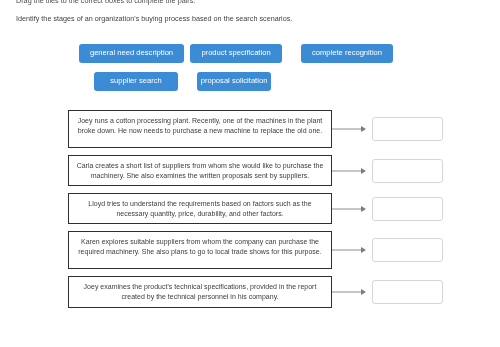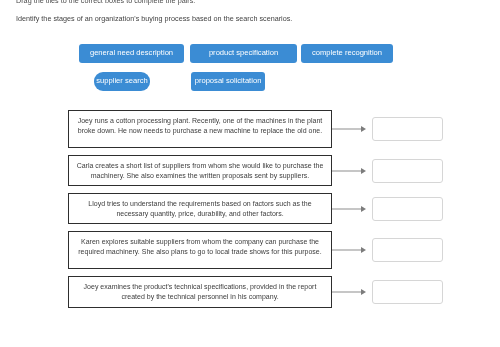--- a/index.html
+++ b/index.html
@@ -66,24 +66,24 @@
     user-select: none;
     cursor: move;
   }
   .slot {
     width: 111px;
     flex: 0 0 111px;
     display: flex;
     justify-content: flex-start;
   }
   .slot.s0 .tile { width: 105px; }
-  .slot.s1 .tile { width: 107px; }
+  .slot.s1 .tile { width: 92px; }
   .slot.s2 .tile { width: 92px; }
-  .slot.r2a .tile { width: 56px; margin-left: 15px; border-radius: 9px; }
-  .slot.r2b .tile { width: 74px; margin-left: 1px; }
+  .slot.r2a .tile { width: 84px; margin-left: 15px; }
+  .slot.r2b .tile { width: 74px; margin-left: 7px; }
 
   
   .pairs {
     position: absolute;
     left: 68px;
     top: 110px;
     width: 420px;
   }
   .pair-row {
     position: relative;

